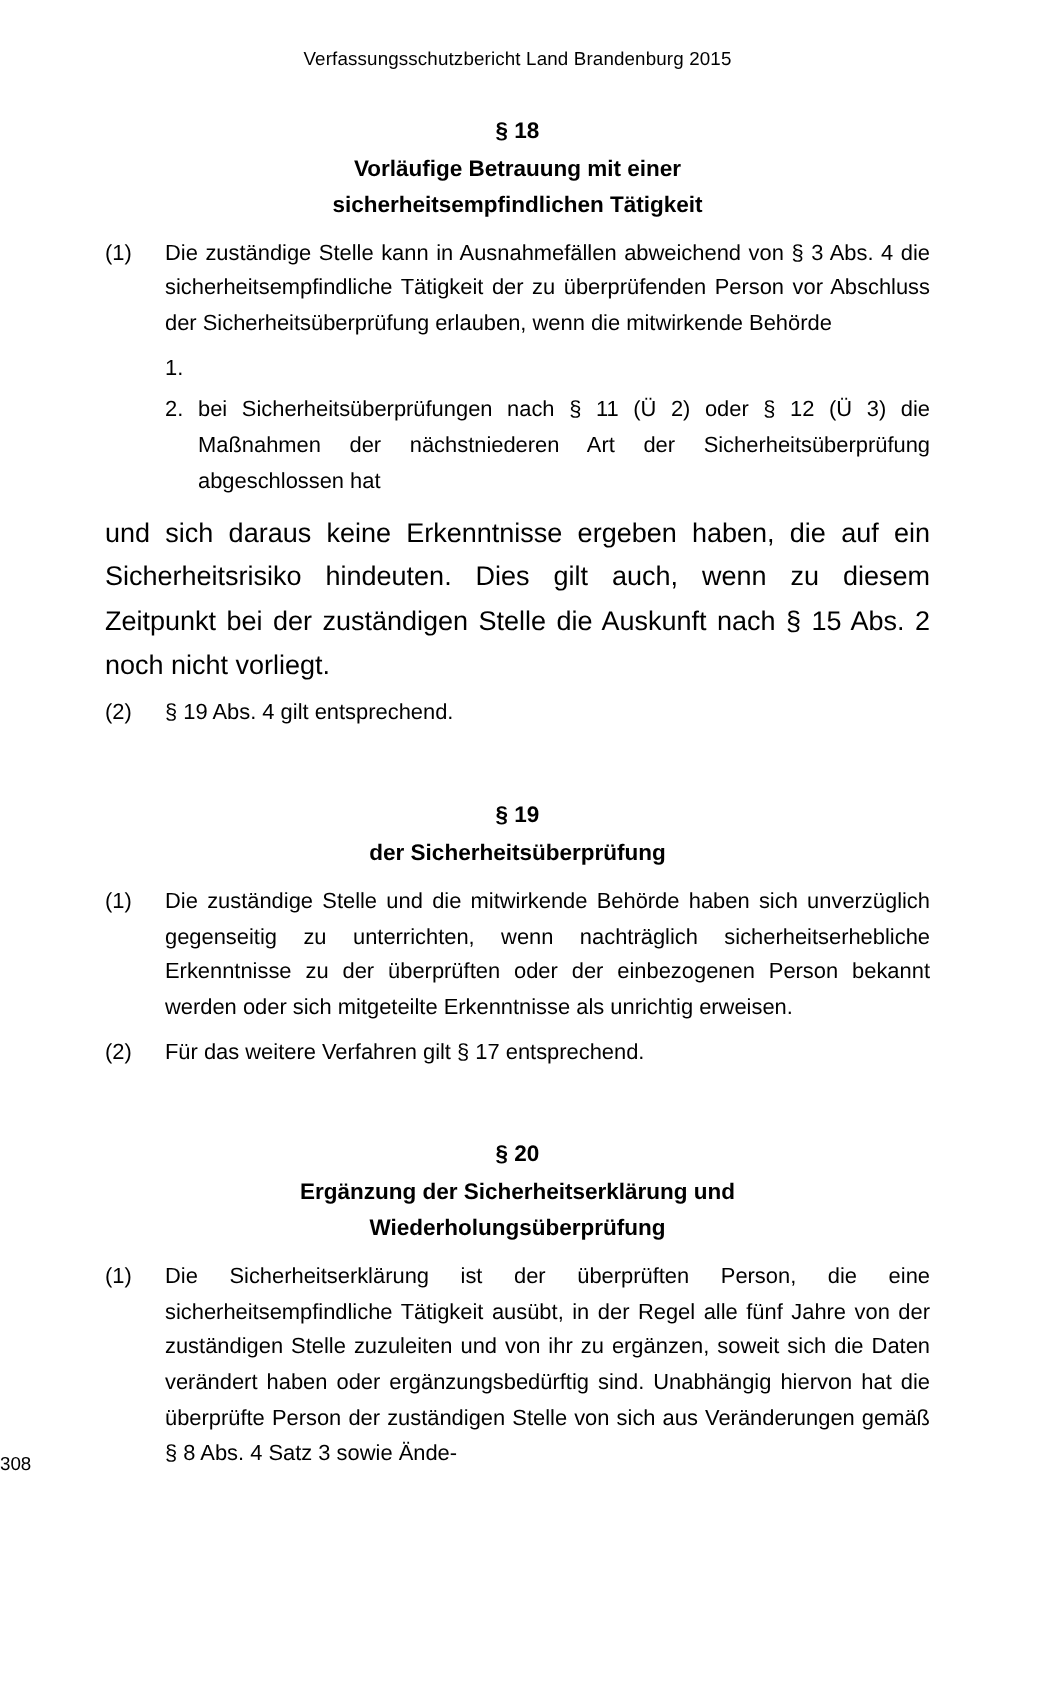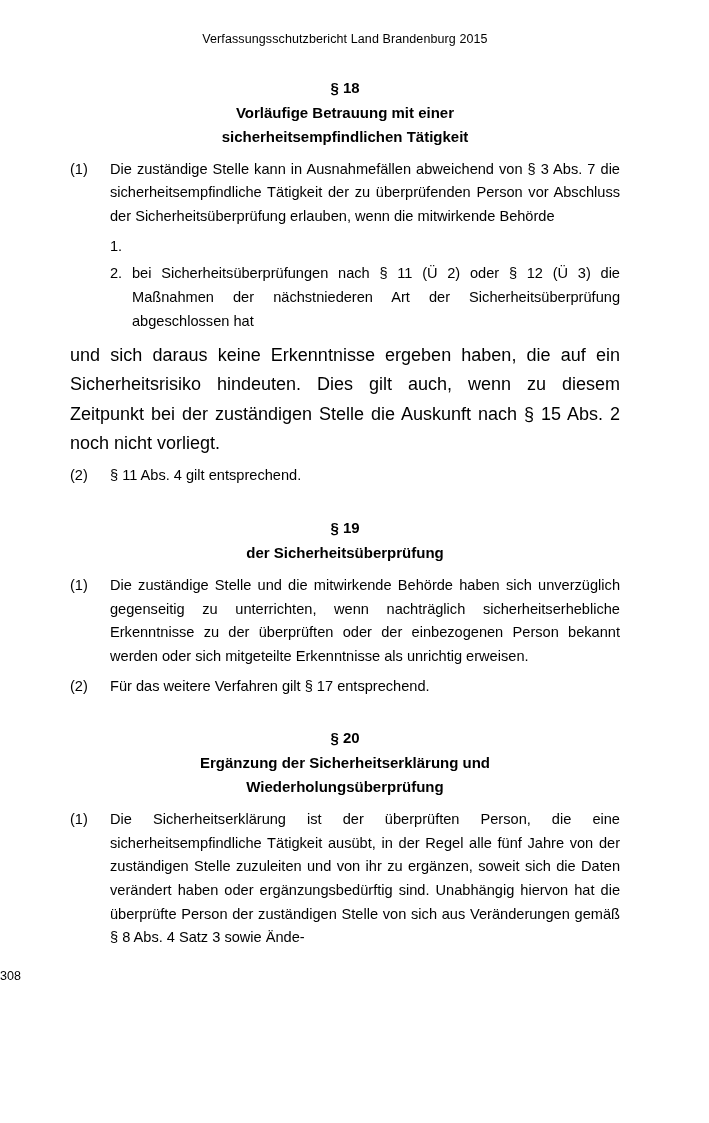--- a/index.html
+++ b/index.html
@@ -22,21 +22,21 @@
     padding: 32px 89px 0 70px;
     position: relative;
   }
   .running-head {
     text-align: center;
     font-size: 12.5px;
     margin: 0 0 30px 0;
     letter-spacing: 0.1px;
   }
   .section {
-    margin-top: 0;
+    margin-top: 16px;
   }
   .sec-heading {
     text-align: center;
     font-weight: bold;
     font-size: 15px;
     line-height: 1.55;
     margin: 0 0 10px 0;
   }
   .sec-heading .num {
     display: block;
@@ -106,38 +106,38 @@
 
   <div class="section">
     <div class="sec-heading">
       <span class="num">§ 18</span>
       <span class="ttl-line">Vorläufige Betrauung mit einer</span>
       <span class="ttl-line">sicherheitsempfindlichen Tätigkeit</span>
     </div>
 
     <div class="para">
       <span class="marker">(1)</span>
-      <span class="body">Die zuständige Stelle kann in Ausnahmefällen abweichend von § 3 Abs. 7 die sicherheitsempfindliche Tätigkeit der zu überprüfenden Person vor Abschluss der Sicherheitsüberprüfung erlauben, wenn die mitwirkende Behörde</span>
+      <span class="body">Die zuständige Stelle kann in Ausnahmefällen abweichend von § 3 Abs. 4 die sicherheitsempfindliche Tätigkeit der zu überprüfenden Person vor Abschluss der Sicherheitsüberprüfung erlauben, wenn die mitwirkende Behörde</span>
     </div>
 
     <div class="numlist">
       <div class="numitem">
         <span class="marker">1.</span>
       </div>
       <div class="numitem">
         <span class="marker">2.</span>
         <span class="body">bei Sicherheitsüberprüfungen nach § 11 (Ü 2) oder § 12 (Ü 3) die Maßnahmen der nächstniederen Art der Sicherheitsüberprüfung abgeschlossen hat</span>
       </div>
     </div>
 
     <div class="fullpara">und sich daraus keine Erkenntnisse ergeben haben, die auf ein Sicherheitsrisiko hindeuten. Dies gilt auch, wenn zu diesem Zeitpunkt bei der zuständigen Stelle die Auskunft nach § 15 Abs. 2 noch nicht vorliegt.</div>
 
     <div class="para">
       <span class="marker">(2)</span>
-      <span class="body">§ 11 Abs. 4 gilt entsprechend.</span>
+      <span class="body">§ 19 Abs. 4 gilt entsprechend.</span>
     </div>
   </div>
 
   <div class="gap-md"></div>
 
   <div class="section">
     <div class="sec-heading">
       <span class="num">§ 19</span>
       <span class="ttl-line">der Sicherheitsüberprüfung</span>
     </div>

